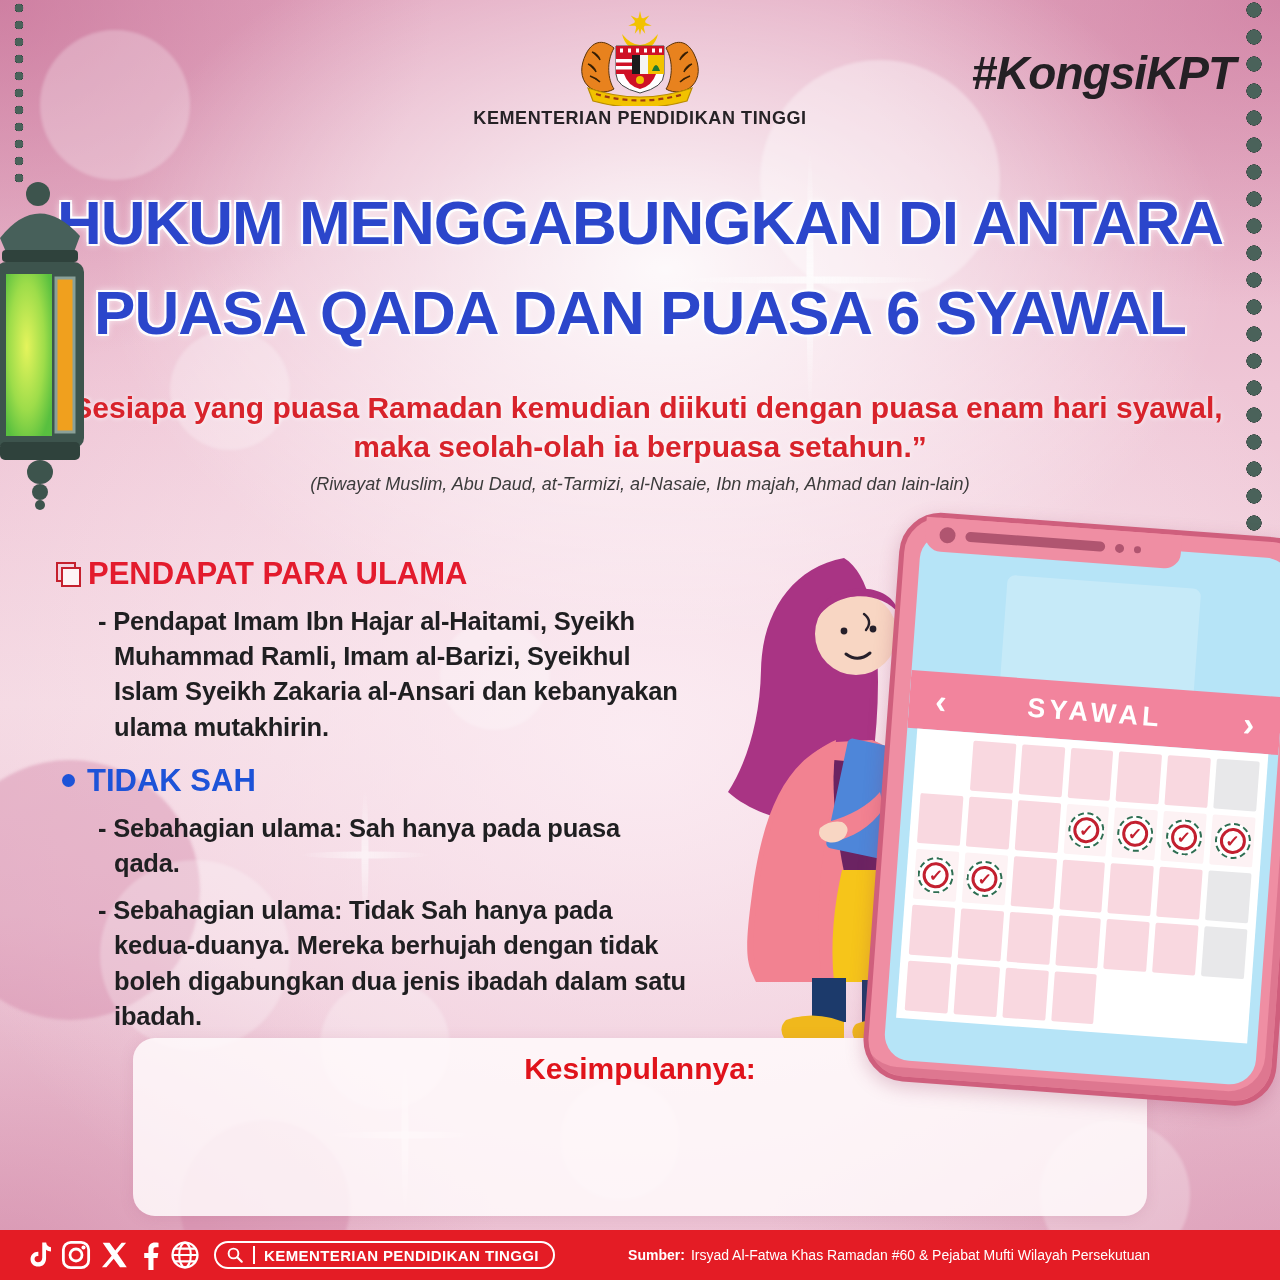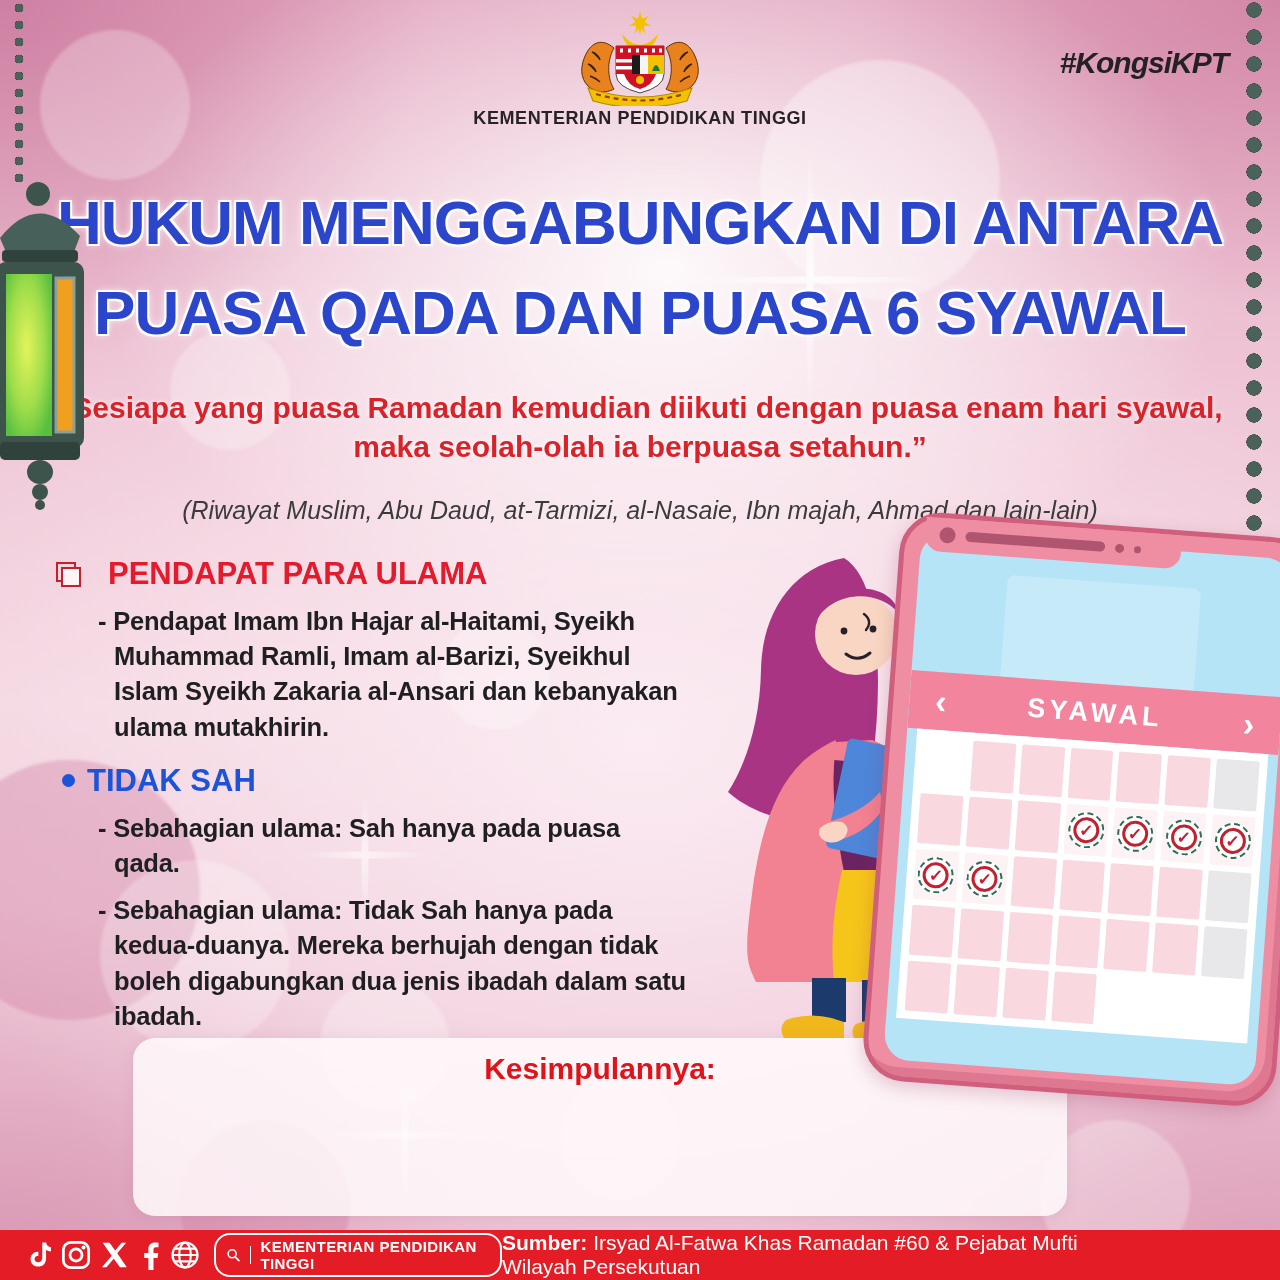--- a/index.html
+++ b/index.html
@@ -29,43 +29,43 @@
   .lr-glass{height:312px;background:
      radial-gradient(ellipse 70px 120px at 45% 42%, #f4fa6e, rgba(244,250,110,0) 70%),
      repeating-radial-gradient(circle at 30% 30%, rgba(255,255,255,.22) 0 6px, rgba(255,255,255,0) 6px 26px),
      linear-gradient(160deg,#a8e04e,#62cb40 70%,#3db548);
      border-left:5px solid #3a4f49;}
   .lr-bot{height:76px;background:linear-gradient(180deg,#4c655e,#2c3e39);border-radius:10px 10px 55% 55%;}
   .lr-fin{width:34px;height:34px;border-radius:50%;background:radial-gradient(circle at 35% 30%,#5d776f,#2b3d37);margin:2px auto 0;}
   
   .logo{position:absolute;left:50%;top:10px;transform:translateX(-50%);}
   .ministry{position:absolute;top:108px;width:100%;text-align:center;font-size:18px;font-weight:bold;color:#262226;letter-spacing:.6px;}
-  .hashtag{position:absolute;top:46px;right:52px;font-size:30px;font-weight:bold;font-style:italic;color:#242024;letter-spacing:-1px;}
+  .hashtag{position:absolute;top:46px;right:45px;font-size:46px;font-weight:bold;font-style:italic;color:#242024;letter-spacing:-1px;}
   
   .title{position:absolute;top:192px;width:100%;text-align:center;color:#2b46cb;font-weight:bold;letter-spacing:-1px;
     text-shadow:0 0 8px #fff,2px 2px 0 rgba(255,255,255,.9),-2px 2px 0 rgba(255,255,255,.9),2px -2px 0 rgba(255,255,255,.9),-2px -2px 0 rgba(255,255,255,.9);}
   .title .l{font-size:62px;line-height:1.0;}
   .title .l + .l{margin-top:28px;}
   
   .quote{position:absolute;top:388px;width:100%;text-align:center;color:#d8232b;font-weight:bold;font-size:30px;line-height:1.3;
     text-shadow:0 0 5px rgba(255,255,255,.9);}
-  .attrib{position:absolute;top:474px;width:100%;text-align:center;color:#3b3b3b;font-style:italic;font-size:25px;margin-top:22px;}
+  .attrib{position:absolute;top:474px;width:100%;text-align:center;color:#3b3b3b;font-style:italic;font-size:18px;}
   
   .opinions{position:absolute;left:56px;top:556px;width:650px;z-index:3;}
-  .op-head{display:flex;align-items:center;gap:28px;color:#e31b2d;font-weight:bold;font-size:31px;}
+  .op-head{display:flex;align-items:center;gap:8px;color:#e31b2d;font-weight:bold;font-size:31px;}
   .copy-ic{position:relative;width:24px;height:24px;flex:0 0 auto;}
   .copy-ic i{position:absolute;width:16px;height:16px;border:2.6px solid #c5202e;background:transparent;display:block;}
   .copy-ic i:first-child{left:0;top:0;}
   .copy-ic i:last-child{left:5px;top:5px;background:#fdf4f6;}
   .op-label{display:flex;align-items:center;gap:12px;color:#1d53d8;font-weight:bold;font-size:31px;margin-top:12px;}
   .dot{width:13px;height:13px;border-radius:50%;background:#1d53d8;flex:0 0 auto;margin-left:6px;}
   .points{margin:10px 0 18px 42px;width:592px;}
   .point{font-size:25.5px;font-weight:bold;color:#1f1f21;line-height:1.38;padding-left:16px;text-indent:-16px;margin-top:12px;letter-spacing:-.2px;}
   
-  .conc{position:absolute;left:133px;top:1038px;width:934px;height:178px;border-radius:22px;background:rgba(255,250,252,.85);z-index:4;text-align:center;box-shadow:0 2px 14px rgba(170,80,120,.15);}
+  .conc{position:absolute;left:133px;top:1038px;width:1014px;height:178px;border-radius:22px;background:rgba(255,250,252,.85);z-index:4;text-align:center;box-shadow:0 2px 14px rgba(170,80,120,.15);}
   .conc .h{margin-top:14px;color:#e0131b;font-weight:bold;font-size:30px;}
   .conc .t{margin:6px auto 0;width:960px;color:#1c50d8;font-weight:bold;font-size:29px;line-height:1.3;letter-spacing:-.3px;text-shadow:0 0 4px rgba(255,255,255,.9);}
   
   .woman{position:absolute;left:686px;top:512px;z-index:4;}
   
   .phone{position:absolute;left:900px;top:512px;width:404px;height:560px;z-index:5;transform:rotate(4.2deg);transform-origin:30px 30px;
     background:#ef8ea3;border:5px solid #cf5f7d;border-radius:42px;box-shadow:inset -7px -9px 0 rgba(178,62,96,.28),0 6px 18px rgba(150,50,90,.25);}
   .screen{position:absolute;left:16px;right:16px;top:16px;bottom:16px;background:#b6e4f7;border-radius:26px;overflow:hidden;}
   .notch{position:absolute;left:20px;top:0;width:256px;height:34px;background:#ef8ea3;border-radius:0 0 16px 16px;display:flex;align-items:center;gap:10px;padding:0 14px;box-sizing:border-box;}
   .notch .cam{width:16px;height:16px;border-radius:50%;background:#b05570;}
@@ -84,21 +84,21 @@
   .cal-cell.check{background:#fdf2f4;display:flex;align-items:center;justify-content:center;}
   .check-badge{width:36px;height:36px;border-radius:50%;border:2.5px dashed #2e6e52;display:flex;align-items:center;justify-content:center;box-sizing:border-box;background:#fff;}
   .check-badge b{width:26px;height:26px;border-radius:50%;border:3px solid #c32030;box-sizing:border-box;color:#c32030;font-size:17px;font-weight:bold;display:flex;align-items:center;justify-content:center;}
   
   .footer{position:absolute;left:0;bottom:0;width:1280px;height:50px;background:#e41c25;z-index:10;display:flex;align-items:center;padding:0 26px;box-sizing:border-box;color:#fff;}
   .soc{display:flex;align-items:center;gap:9px;}
   .soc svg{display:block;}
   .pill{display:flex;align-items:center;gap:9px;border:2px solid #fff;border-radius:16px;padding:3px 14px 3px 10px;margin-left:14px;}
   .pill .sep{width:2px;height:18px;background:#fff;}
   .pill .lbl{font-size:15px;font-weight:bold;letter-spacing:.4px;}
-  .source{margin-left:auto;margin-right:104px;font-size:21px;}
+  .source{margin-left:auto;margin-right:104px;font-size:14px;}
   .source b{font-weight:bold;margin-right:6px;}
 </style>
 </head>
 <body>
 
 <div class="poster">
 
   <div class="bk" style="left:40px;top:30px;width:150px;height:150px;"></div>
   <div class="bk" style="left:760px;top:60px;width:240px;height:240px;background:rgba(255,255,255,.35);"></div>
   <div class="bk" style="left:170px;top:330px;width:120px;height:120px;"></div>

